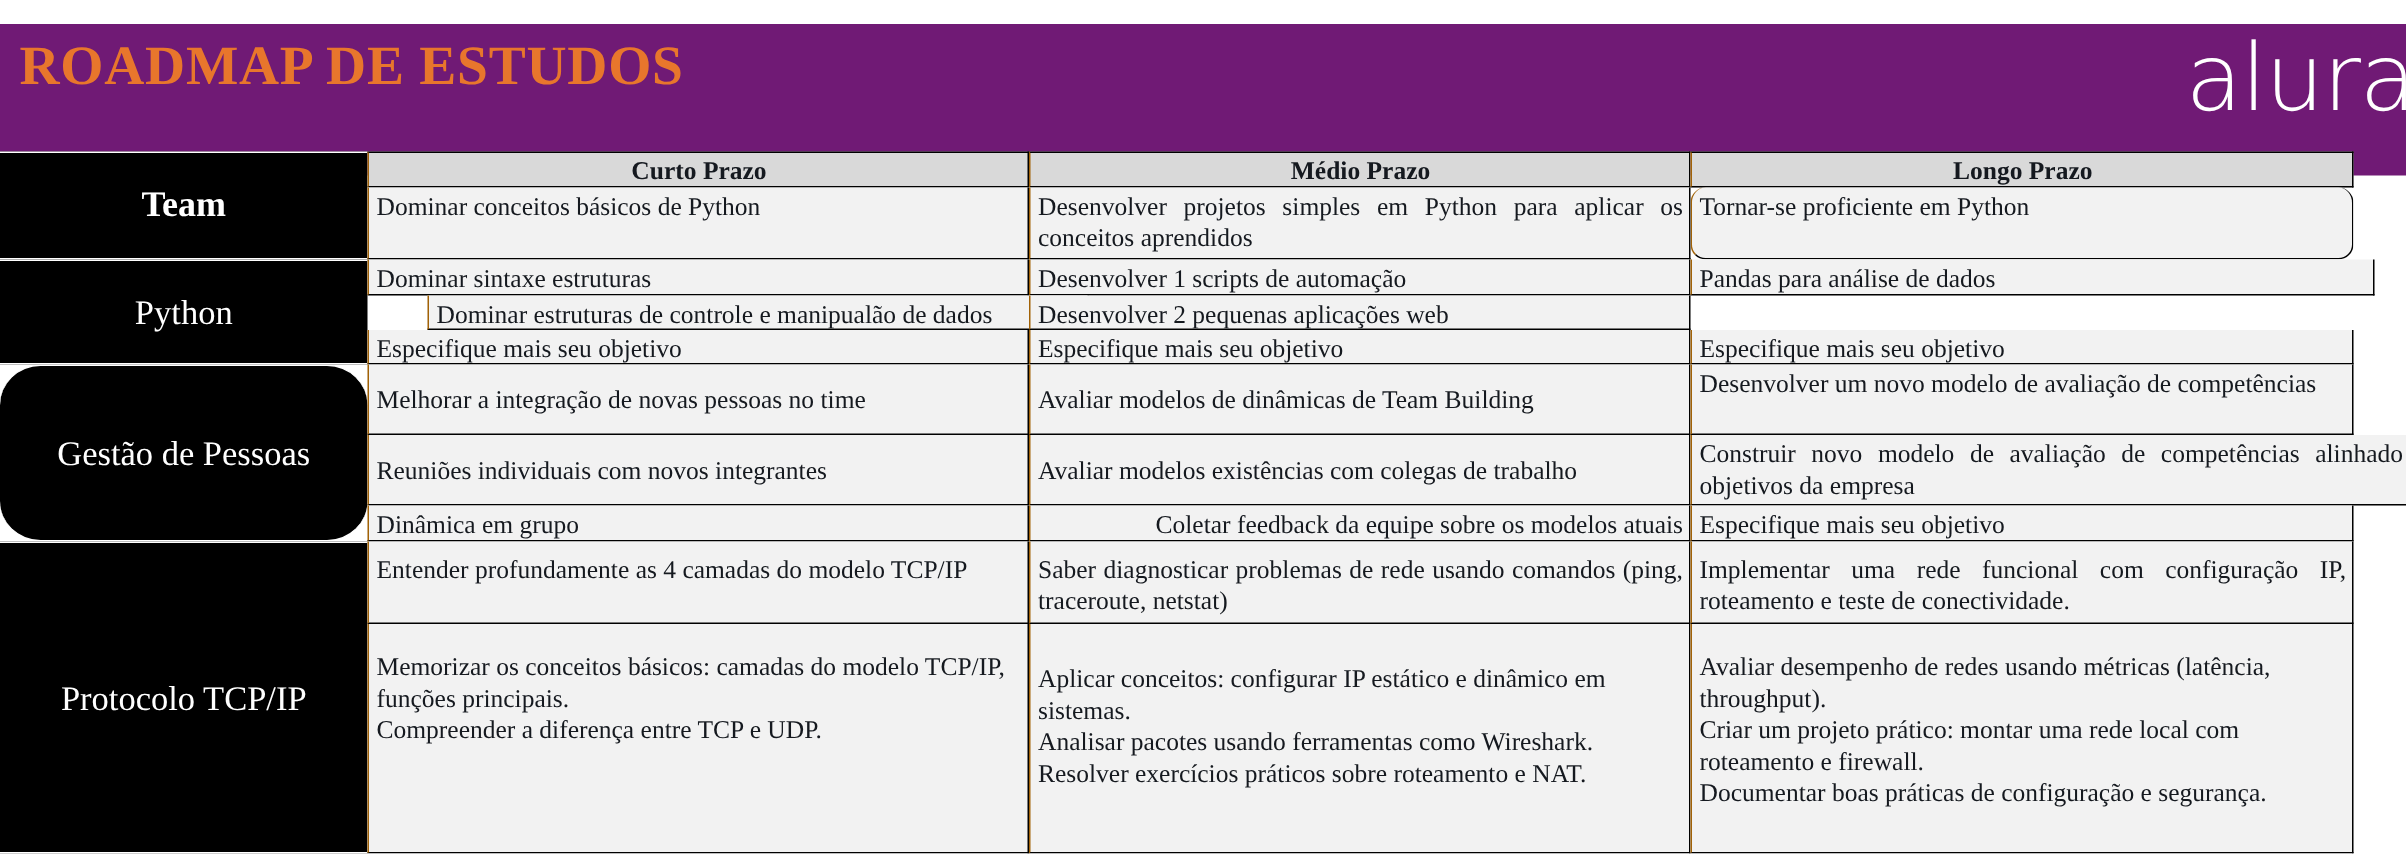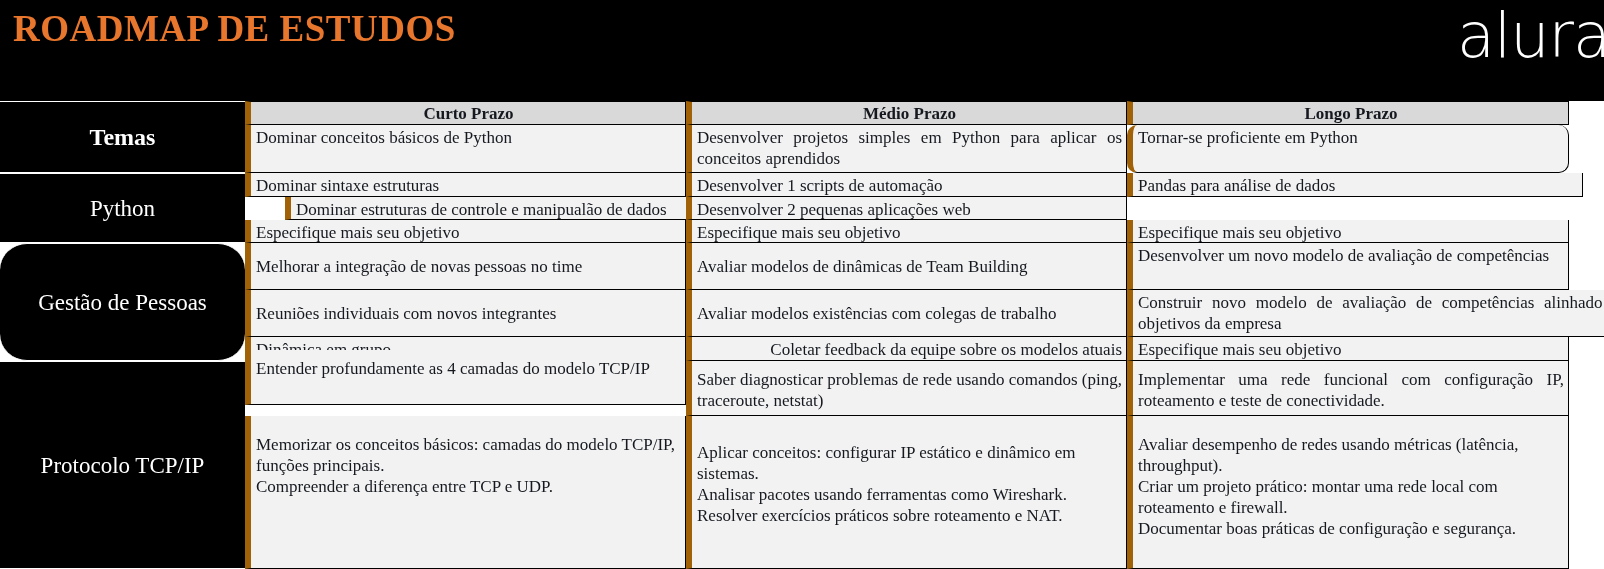--- a/index.html
+++ b/index.html
@@ -13,23 +13,23 @@
   #page {
     position: relative;
     width: 1604px;
     height: 569px;
     background: #ffffff;
   }
 
   
   #banner {
     position: absolute;
-    left: 0; top: 0;
+    left: 0; top: 16px;
     width: 1604px; height: 101px;
-    background: #000000;
+    background: #701a75;
     padding-left: 40px;
   }
   #banner-title {
     position: absolute;
     left: 13px; top: 6px;
     font-family: "Liberation Serif", "DejaVu Serif", serif;
     font-weight: bold;
     font-size: 37px;
     letter-spacing: 0.5px;
     color: #e8762c;
@@ -75,21 +75,21 @@
   .label-col.bold { font-weight: bold; font-size: 24px; }
 
   
   .cell {
     position: absolute;
     background: #f2f2f2;
     color: #15191f;
     font-size: 17px;
     line-height: 21px;
     padding: 2px 4px 2px 5px;
-    border-left: 6px solid #a16207;
+    border-left: 1px solid #a16207;
     border-right: 1px solid #000000;
     border-bottom: 1px solid #000000;
     overflow: hidden;
   }
   .cell.hdr {
     background: #d9d9d9;
     font-weight: bold;
     text-align: center;
     font-size: 17px;
     padding-top: 1px;
@@ -106,21 +106,21 @@
 
 <div id="page">
 
   <div id="banner">
     <div id="banner-title">ROADMAP DE ESTUDOS</div>
     <div id="brand-logo">alura</div>
   </div>
 
   <div id="table-wrap">
 
-    <div class="label-col bold" style="top:0px;  height:72px;">Temas</div>
+    <div class="label-col bold" style="top:0px;  height:72px;">Team</div>
     <div class="label-col" style="top:72px; height:70px;">Python</div>
     <div class="label-col" style="top:142px; height:118px;border-radius:27px;">Gestão de Pessoas</div>
     <div class="label-col" style="top:260px; height:208px;">Protocolo TCP/IP</div>
 
     <div class="cell hdr" style="left:245px; top:0px;  width:441px; height:24px;">Curto Prazo</div>
     <div class="cell hdr" style="left:686px; top:0px;  width:441px; height:24px;">Médio Prazo</div>
     <div class="cell hdr" style="left:1127px;top:0px;  width:442px; height:24px;">Longo Prazo</div>
 
     <div class="cell top" style="left:245px; top:24px; width:441px; height:48px;">Dominar conceitos básicos de Python</div>
     <div class="cell top just" style="left:686px; top:24px; width:441px; height:48px;">Desenvolver projetos simples em Python para aplicar os conceitos aprendidos</div>
@@ -142,21 +142,21 @@
     <div class="cell top just" style="left:1127px;top:142px; width:442px; height:47px;">Desenvolver um novo modelo de avaliação de competências</div>
 
     <div class="cell mid" style="left:245px; top:189px; width:441px; height:47px;">Reuniões individuais com novos integrantes</div>
     <div class="cell mid" style="left:686px; top:189px; width:441px; height:47px;">Avaliar modelos existências com colegas de trabalho</div>
     <div class="cell top just" style="left:1127px;top:189px; width:513px; height:47px;">Construir novo modelo de avaliação de competências alinhado aos objetivos da empresa</div>
 
     <div class="cell top" style="left:245px; top:236px; width:441px; height:24px;">Dinâmica em grupo</div>
     <div class="cell top" style="left:686px; top:236px; width:441px; height:24px;text-align:right;">Coletar feedback da equipe sobre os modelos atuais</div>
     <div class="cell top" style="left:1127px;top:236px; width:442px; height:24px;">Especifique mais seu objetivo</div>
 
-    <div class="cell top just" style="left:245px; top:249px; width:441px; height:55px; padding-top:8px;">Entender profundamente as 4 camadas do modelo TCP/IP</div>
+    <div class="cell top just" style="left:245px; top:260px; width:441px; height:55px; padding-top:8px;">Entender profundamente as 4 camadas do modelo TCP/IP</div>
     <div class="cell top just" style="left:686px; top:260px; width:441px; height:55px; padding-top:8px;">Saber diagnosticar problemas de rede usando comandos (ping, traceroute, netstat)</div>
     <div class="cell top just" style="left:1127px;top:260px; width:442px; height:55px; padding-top:8px;"> Implementar uma rede funcional com configuração IP, roteamento e teste de conectividade.</div>
 
     <div class="cell top" style="left:245px; top:315px; width:441px; height:153px; padding-top:18px;">
       <p class="just">Memorizar os conceitos básicos: camadas do modelo TCP/IP, funções principais.</p>
       <p>Compreender a diferença entre TCP e UDP.</p>
     </div>
     <div class="cell top" style="left:686px; top:315px; width:441px; height:153px; padding-top:26px;">
       <p class="just">Aplicar conceitos: configurar IP estático e dinâmico em sistemas.</p>
       <p>Analisar pacotes usando ferramentas como Wireshark.</p>

